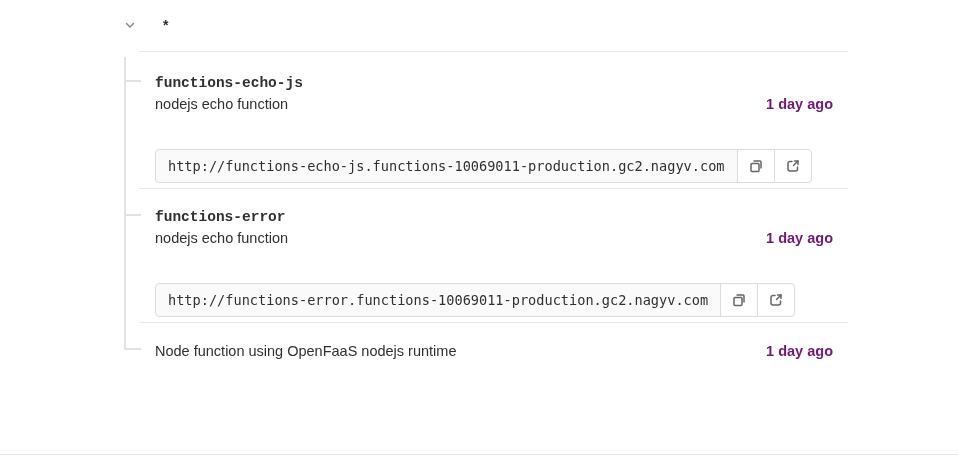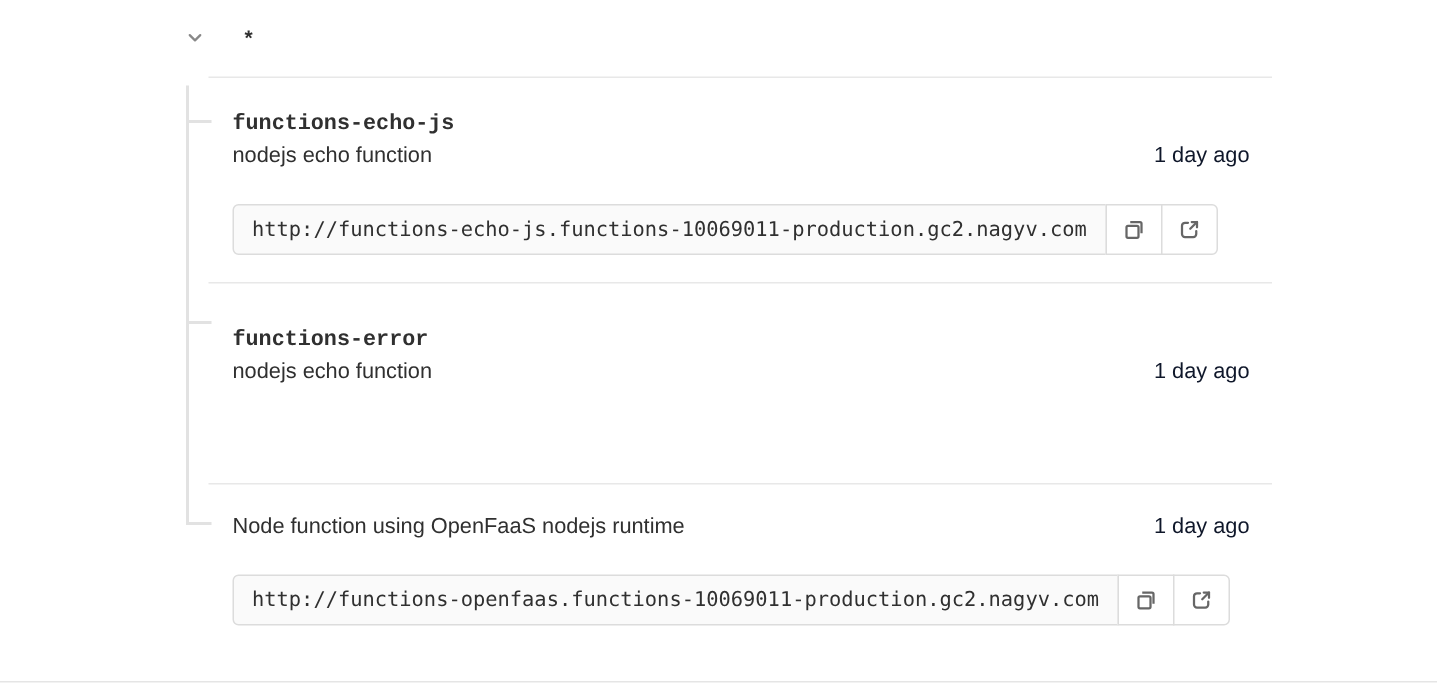--- a/index.html
+++ b/index.html
@@ -53,38 +53,38 @@
     position: absolute; left: 124px; width: 17px; height: 2px;
     background: #e2e2e2;
   }
   .tick-1 { top: 80px; }
   .tick-2 { top: 214px; }
   .tick-3 { top: 348px; }
 
   
   .entry { position: absolute; left: 155px; width: 678px; }
   .entry-1 { top: 73px; }
-  .entry-2 { top: 217px; }
+  .entry-2 { top: 207px; }
   .entry-3 { top: 341px; }
 
   .fn-name {
     font-size: 14.5px; font-weight: 700; color: #303030;
     line-height: 21px; white-space: nowrap; font-family: Liberation Mono, monospace;
   }
   .fn-meta {
     display: flex; justify-content: space-between; align-items: center;
     line-height: 21px;
   }
   .fn-desc { font-size: 14.5px; color: #303030; white-space: nowrap; }
-  .fn-time { font-size: 14.5px; color: #0f172a; white-space: nowrap; }
+  .fn-time { font-size: 14.5px; color: #701a75; white-space: nowrap; font-weight: bold; }
 
   
   .url-group {
     display: inline-flex; align-items: flex-start;
-    margin-top: 21px; height: 34px;
+    margin-top: 34px; height: 34px;
   }
   .url-field {
     display: flex; align-items: center;
     height: 34px;
     padding: 0 12px;
     background: #fafafa;
     border: 1px solid #dcdcdc;
     border-radius: 4px 0 0 4px;
     font-family: "DejaVu Sans Mono", "Liberation Mono", monospace;
     font-size: 13.6px;
@@ -156,46 +156,46 @@
   </div>
 
   <div class="divider d1"></div>
 
   <div class="entry entry-2">
     <div class="fn-name">functions-error</div>
     <div class="fn-meta">
       <span class="fn-desc">nodejs echo function</span>
       <span class="fn-time">1 day ago</span>
     </div>
+    <div class="url-group">
+      <div class="url-field" role="textbox">http://functions-error.functions-10069011-production.gc2.nagyv.com</div>
+      <button class="icon-btn">
+        <span>
+          <svg width="16" height="16" viewBox="0 0 16 16" fill="none" stroke="#666666" stroke-width="1.5" stroke-linejoin="round">
+            <rect x="3" y="5.5" width="8" height="8" rx="1"></rect>
+            <path d="M5.5 3 h6.5 a1 1 0 0 1 1 1 v6.5"></path>
+          </svg>
+        </span>
+      </button>
+      <button class="icon-btn last">
+        <span>
+          <svg width="16" height="16" viewBox="0 0 16 16" fill="none" stroke="#666666" stroke-width="1.5" stroke-linecap="round" stroke-linejoin="round">
+            <path d="M7 3.5 H5 a2 2 0 0 0 -2 2 V11 a2 2 0 0 0 2 2 h5.5 a2 2 0 0 0 2 -2 V9"></path>
+            <path d="M9.5 3 H13 V6.5"></path>
+            <path d="M13 3 L8.5 7.5"></path>
+          </svg>
+        </span>
+      </button>
+    </div>
   </div>
 
   <div class="divider d2"></div>
 
   <div class="entry entry-3">
     <div class="fn-meta">
       <span class="fn-desc">Node function using OpenFaaS nodejs runtime</span>
       <span class="fn-time">1 day ago</span>
     </div>
-    <div class="url-group">
-      <div class="url-field" role="textbox">http://functions-openfaas.functions-10069011-production.gc2.nagyv.com</div>
-      <button class="icon-btn">
-        <span>
-          <svg width="16" height="16" viewBox="0 0 16 16" fill="none" stroke="#666666" stroke-width="1.5" stroke-linejoin="round">
-            <rect x="3" y="5.5" width="8" height="8" rx="1"></rect>
-            <path d="M5.5 3 h6.5 a1 1 0 0 1 1 1 v6.5"></path>
-          </svg>
-        </span>
-      </button>
-      <button class="icon-btn last">
-        <span>
-          <svg width="16" height="16" viewBox="0 0 16 16" fill="none" stroke="#666666" stroke-width="1.5" stroke-linecap="round" stroke-linejoin="round">
-            <path d="M7 3.5 H5 a2 2 0 0 0 -2 2 V11 a2 2 0 0 0 2 2 h5.5 a2 2 0 0 0 2 -2 V9"></path>
-            <path d="M9.5 3 H13 V6.5"></path>
-            <path d="M13 3 L8.5 7.5"></path>
-          </svg>
-        </span>
-      </button>
-    </div>
   </div>
 
   <div class="bottom-divider"></div>
 
 </div>
 
 </body></html>

